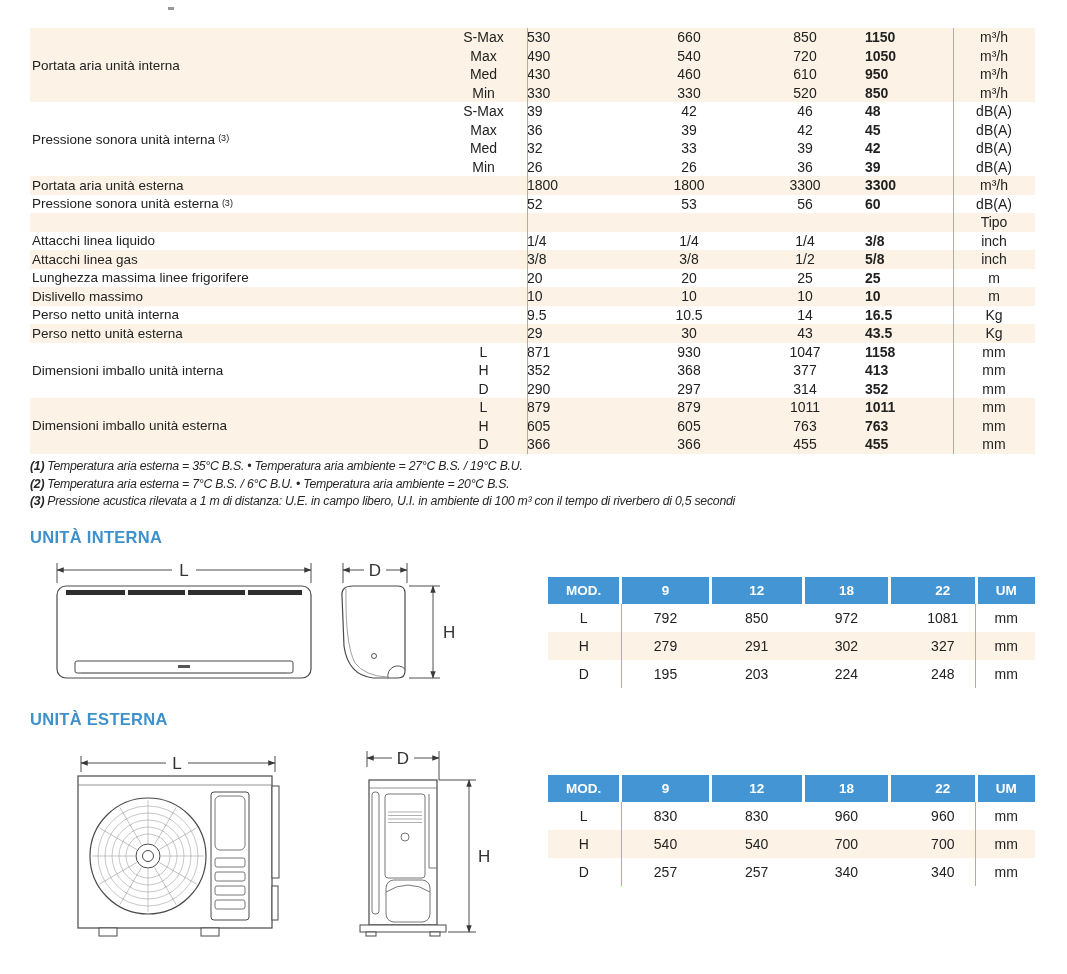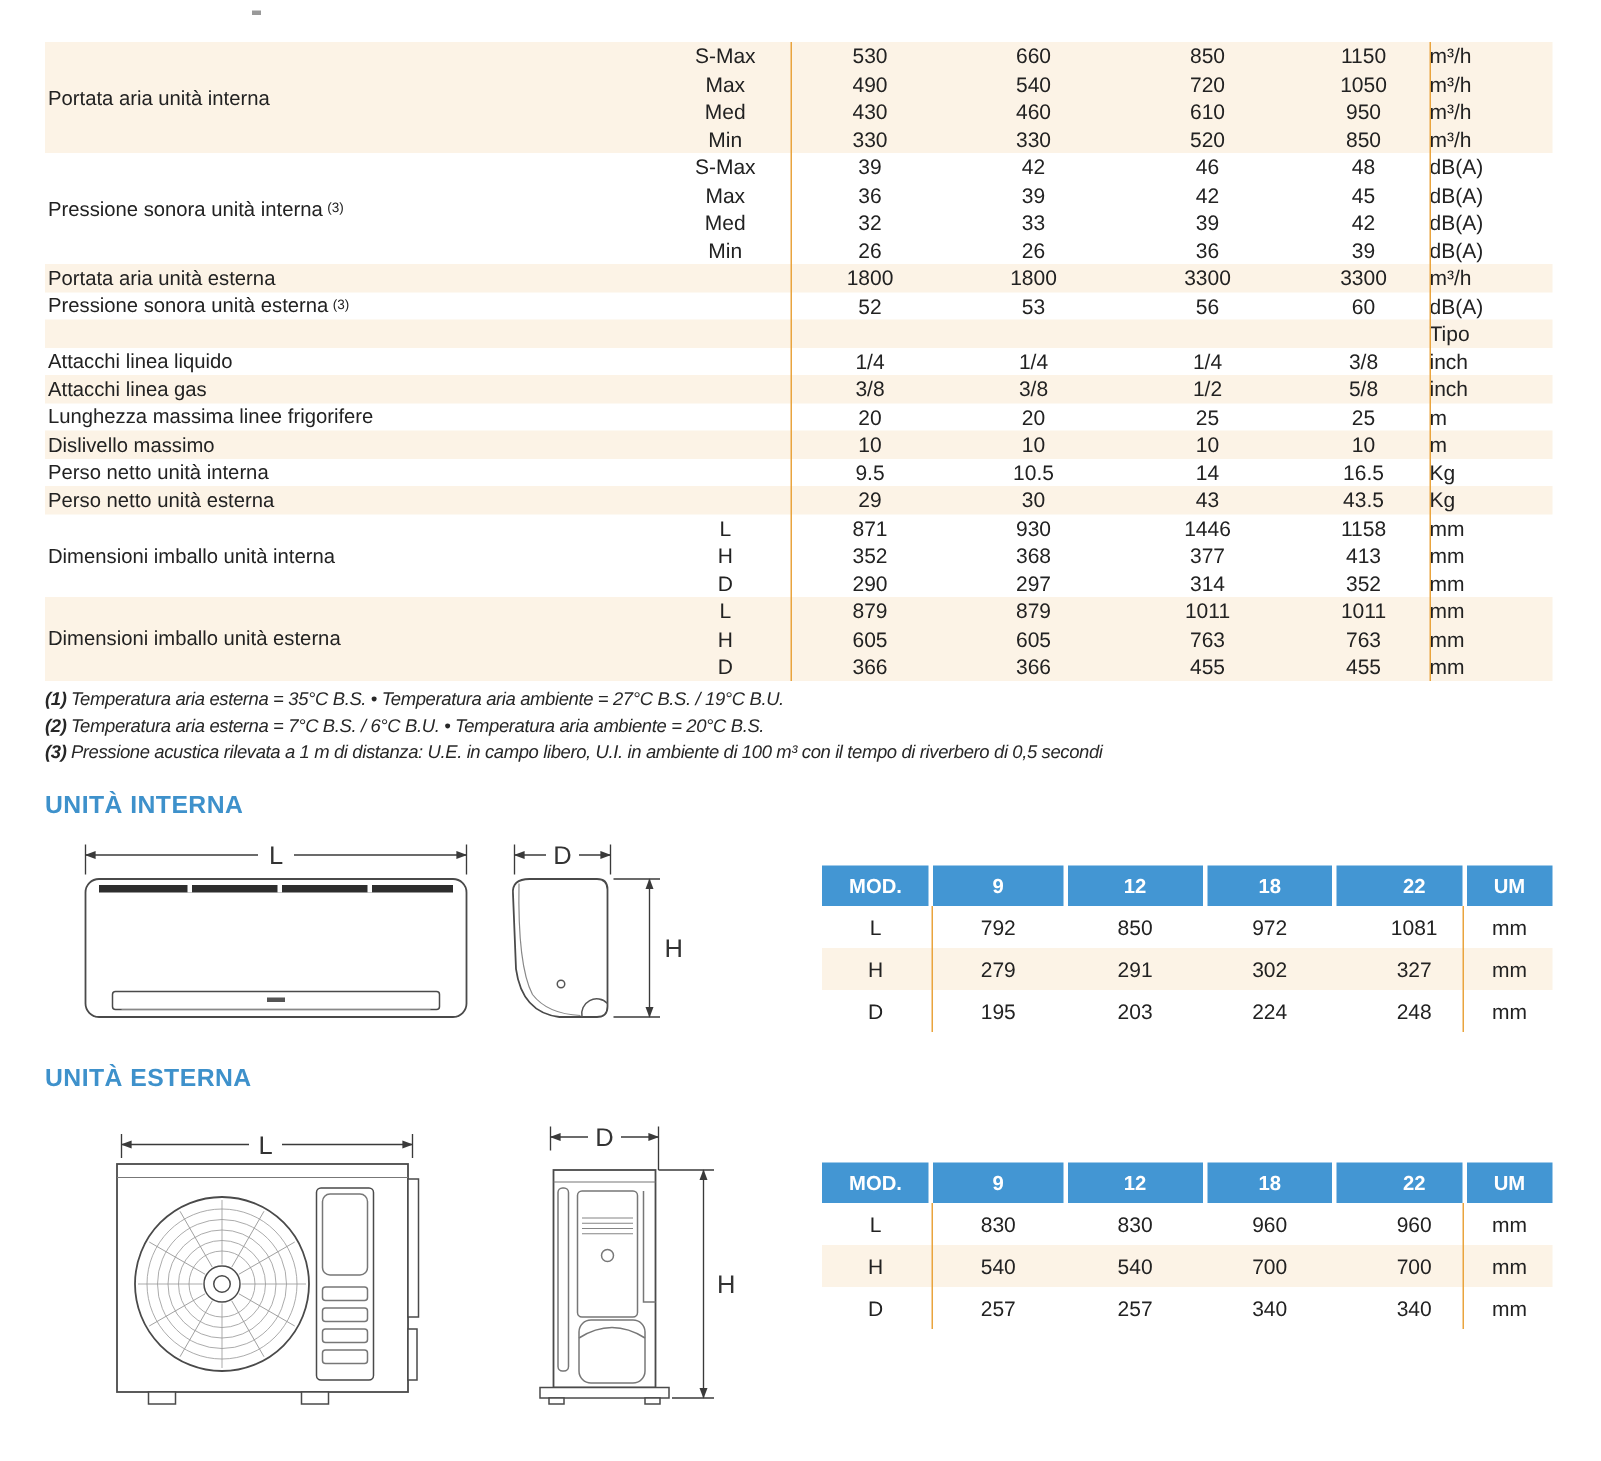--- a/index.html
+++ b/index.html
@@ -20,25 +20,25 @@
 
   
   #spec-table{left:30px;top:28px;width:1005px;}
   .sg{display:flex;}
   .sg.shade{background:var(--cream);}
   .sg-label{width:410px;display:flex;align-items:center;font-size:13.5px;padding-left:2px;}
   .sg-label sup{font-size:9px;margin-left:3px;transform:translateY(-1px);}
   .sg-rows{flex:1;display:flex;flex-direction:column;}
   .sr{display:flex;height:18.5px;align-items:center;font-size:14px;}
   .c-sub{width:87px;text-align:center;}
-  .c-v1{width:106px;text-align:center;}
+  .c-v1{width:106px;text-align:left;}
   .c-v2{width:112px;text-align:center;}
   .c-v3{width:120px;text-align:center;}
-  .c-v4{width:88px;text-align:center;}
-  .c-unit{width:82px;text-align:left;}
+  .c-v4{width:88px;text-align:left;font-weight:bold;}
+  .c-unit{width:82px;text-align:center;}
   .vline{position:absolute;top:0;bottom:0;width:1px;background:var(--orange);}
   .v1{left:497px;}
   .v2{left:923px;}
 
   
   #footnotes{left:30px;top:458px;width:900px;font-size:12.3px;letter-spacing:-0.25px;color:#272727;}
   .fn{height:17.5px;line-height:17.5px;white-space:nowrap;font-style:italic;}
   .fn b{font-weight:bold;margin-right:3px;}
 
   
@@ -273,21 +273,21 @@
             </div>
           </div>
         </div>
         <div class="sg">
           <div class="sg-label">Dimensioni imballo unità interna</div>
           <div class="sg-rows">
             <div class="sr">
               <span class="c-sub">L</span>
               <span class="c-v1">871</span>
               <span class="c-v2">930</span>
-              <span class="c-v3">1446</span>
+              <span class="c-v3">1047</span>
               <span class="c-v4">1158</span>
               <span class="c-unit">mm</span>
             </div>
             <div class="sr">
               <span class="c-sub">H</span>
               <span class="c-v1">352</span>
               <span class="c-v2">368</span>
               <span class="c-v3">377</span>
               <span class="c-v4">413</span>
               <span class="c-unit">mm</span>

